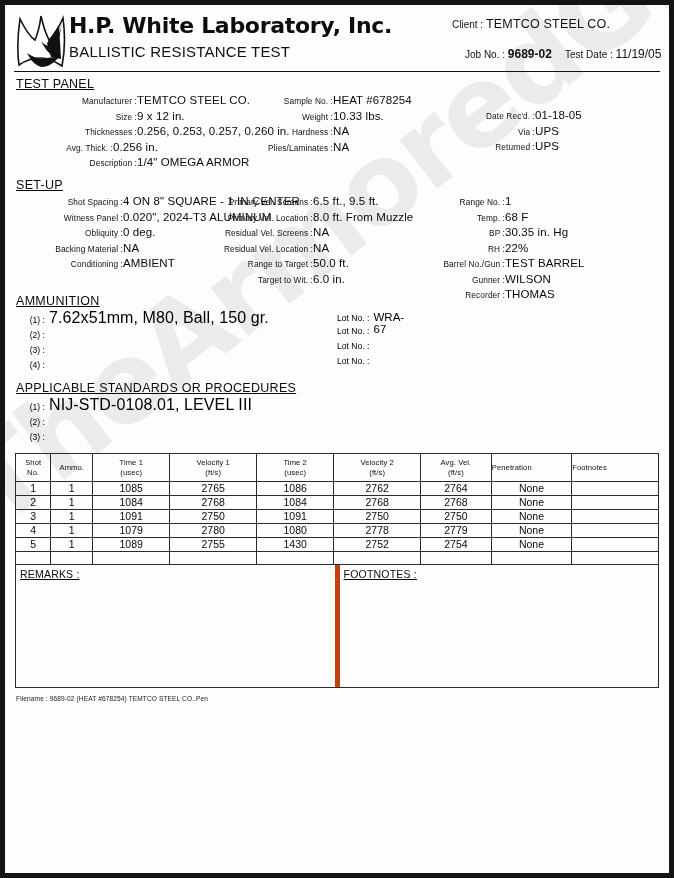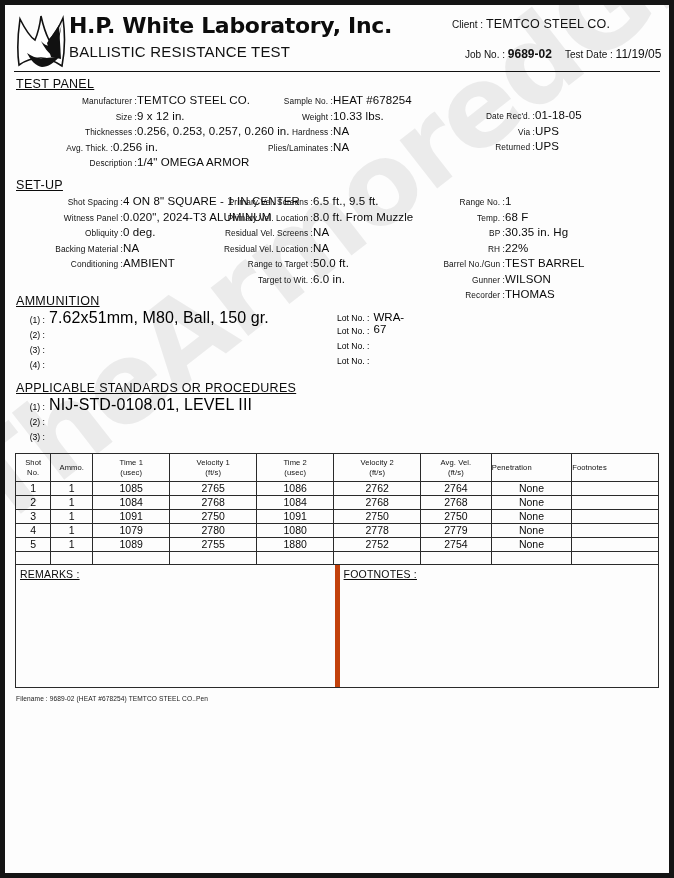--- a/index.html
+++ b/index.html
@@ -523,21 +523,21 @@
                 <td>2778</td>
                 <td>2779</td>
                 <td class="pen">None</td>
                 <td class="pen"></td>
               </tr>
               <tr>
                 <td>5</td>
                 <td>1</td>
                 <td>1089</td>
                 <td>2755</td>
-                <td>1880</td>
+                <td>1430</td>
                 <td>2752</td>
                 <td>2754</td>
                 <td class="pen">None</td>
                 <td class="pen"></td>
               </tr>
               <tr>
                 <td class="filler"></td>
                 <td class="filler"></td>
                 <td class="filler"></td>
                 <td class="filler"></td>

